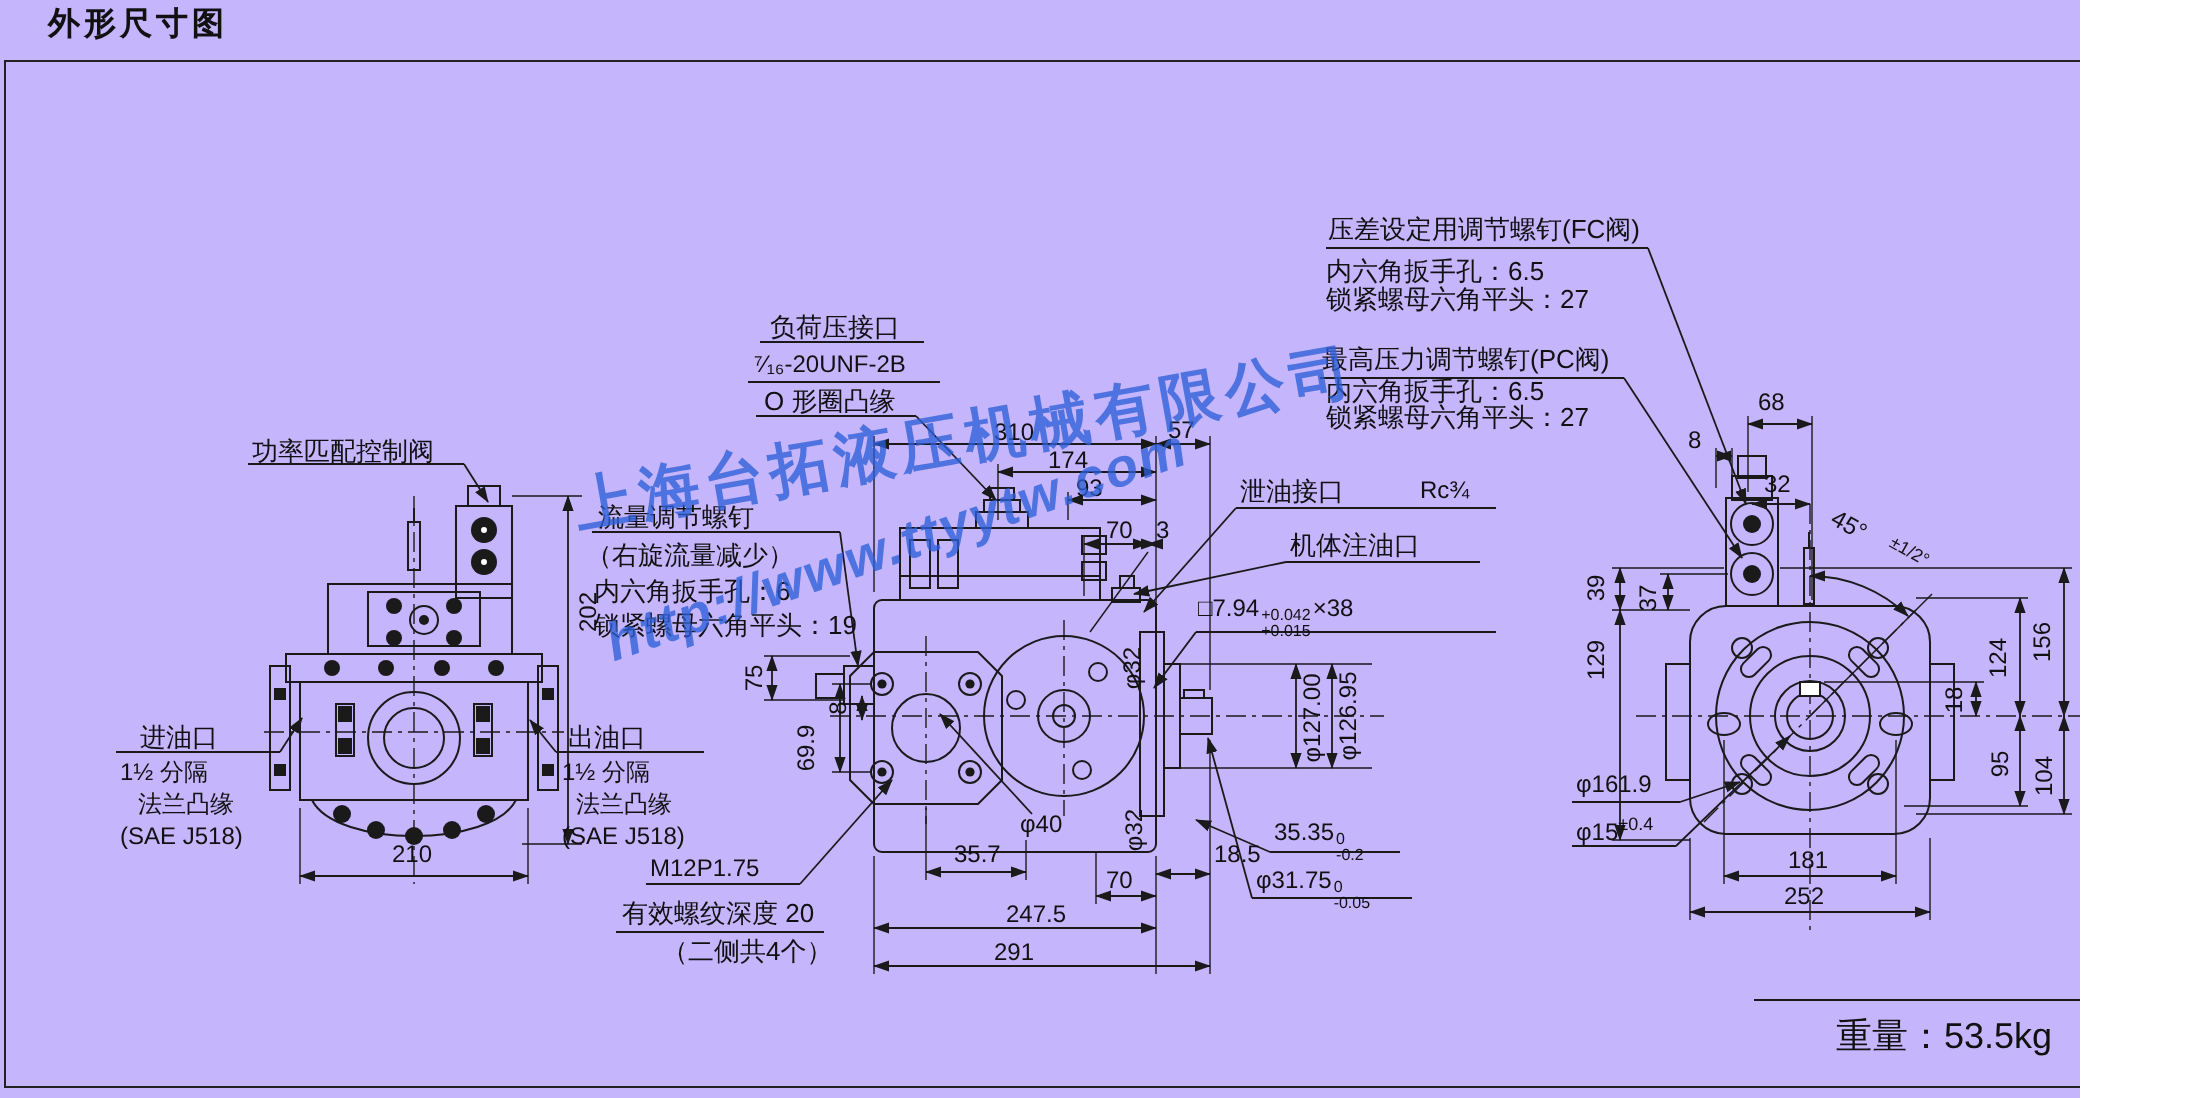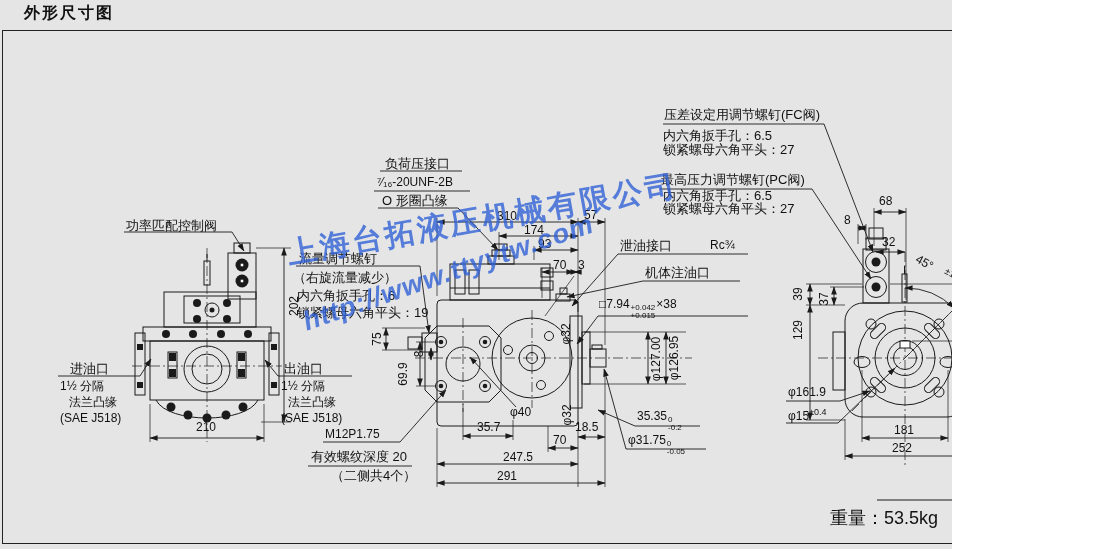--- a/index.html
+++ b/index.html
@@ -1,16 +1,16 @@
 <!DOCTYPE html>
 <html><head>
 <meta charset="utf-8">
 <style>
   html,body{margin:0;padding:0;background:#fff}
-  #stage{position:relative;width:952px;height:549px;background:#e5e5e5;overflow:hidden;
+  #stage{position:relative;width:1040px;height:549px;background:#c4b5fd;overflow:hidden;
          font-family:"Liberation Sans","DejaVu Sans",sans-serif;color:#111}
   #frame{position:absolute;left:2px;top:30px;width:1092px;height:512px;border:1.6px solid #222}
   .t{position:absolute;font-size:12px;line-height:1.18;white-space:nowrap;color:#111;z-index:3}
   .cn{font-size:13px}
   .big{font-size:16px;font-weight:700;letter-spacing:2px}
   .model{font-size:17px;font-weight:600;letter-spacing:1px}
   .v{transform:translate(-50%,-50%) rotate(-90deg)}
   .rot28{transform:rotate(29deg);transform-origin:0 0}
   .sm{font-size:9px}
   .tol{display:inline-flex;flex-direction:column;font-size:8px;line-height:8px;vertical-align:-2px;margin:0 1px;font-style:normal}
@@ -345,21 +345,21 @@
   <span class="t" style="left:538px;top:237px">93</span>
   <span class="t" style="left:553px;top:258px">70</span>
   <span class="t" style="left:578px;top:258px">3</span>
   <span class="t v" style="left:377px;top:339px">75</span>
   <span class="t v" style="left:403px;top:374px">69.9</span>
   <span class="t v" style="left:419px;top:354px">8</span>
   <span class="t v" style="left:566px;top:334px">φ32</span>
   <span class="t v" style="left:567px;top:415px">φ32</span>
   <span class="t" style="left:510px;top:405px">φ40</span>
   <span class="t" style="left:477px;top:420px">35.7</span>
-  <span class="t" style="left:575px;top:420px">18.5</span>
+  <span class="t" style="left:607px;top:420px">18.5</span>
   <span class="t" style="left:553px;top:433px">70</span>
   <span class="t" style="left:503px;top:450px">247.5</span>
   <span class="t" style="left:497px;top:469px">291</span>
   <span class="t v" style="left:656px;top:359px">φ127.00</span>
   <span class="t v" style="left:674px;top:358px">φ126.95</span>
   <span class="t" style="left:637px;top:409px"><span>35.35</span><span class="tol">
         <i>0</i>
         <i>-0.2</i>
       </span></span>
   <span class="t" style="left:628px;top:433px"><span>φ31.75</span><span class="tol">

